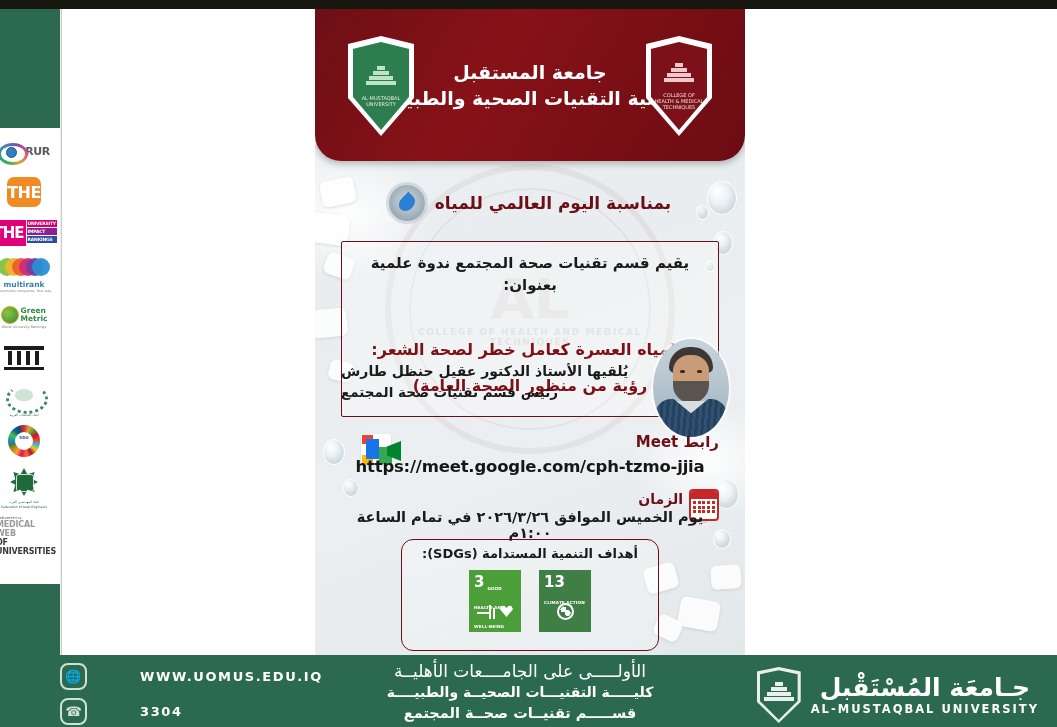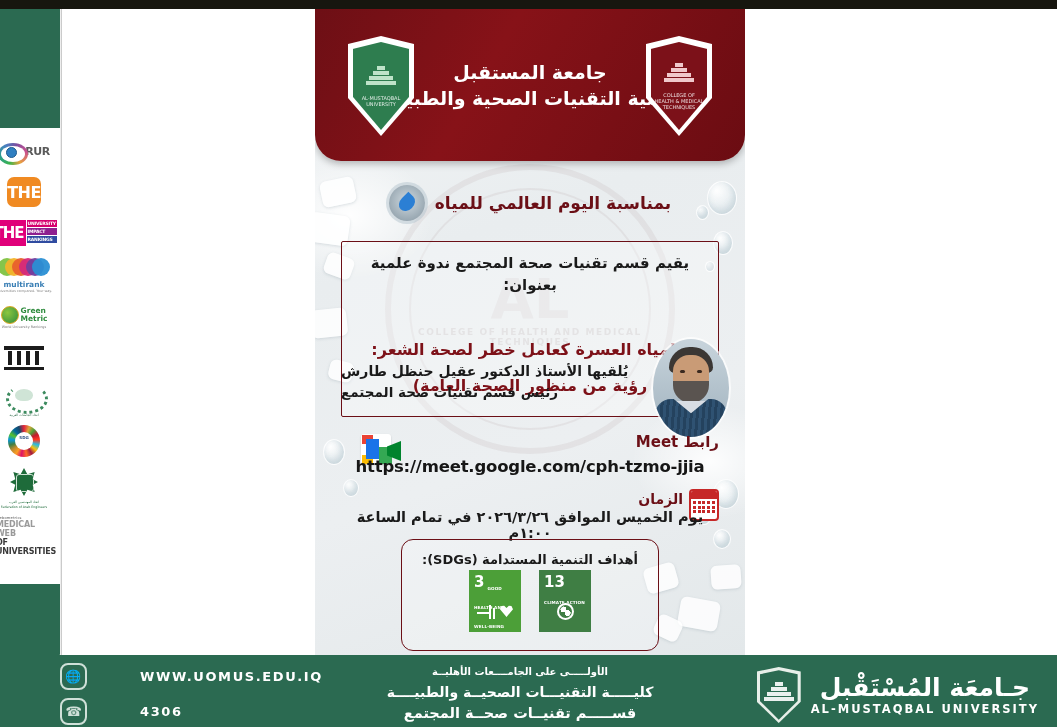--- a/index.html
+++ b/index.html
@@ -397,21 +397,21 @@
     font-size:14.5px; font-weight:700; color:#1a1a1a;
   }
 
   
   .sdg-box {
     position:absolute; left:86px; top:530px; width:258px; height:112px;
     border:1.6px solid #6b0f16; border-radius:12px;
     background: rgba(255,255,255,0.25);
   }
   .sdg-title {
-    position:absolute; left:0; top:12px; width:100%;
+    position:absolute; left:0; top:6px; width:100%;
     direction:rtl; text-align:center;
     font-size:13px; font-weight:700; color:#1a1a1a;
   }
   .sdg-icons {
     position:absolute; left:0; top:30px; width:100%;
     display:flex; justify-content:center; gap:18px;
   }
   .sdg-tile {
     width:52px; height:62px; padding:5px 5px 0 5px;
     color:#ffffff; position:relative;
@@ -471,21 +471,21 @@
     display:flex; align-items:center; justify-content:center;
     font-size:13px;
   }
   .fl-txt {
     color:#ffffff; font-size:13px; font-weight:800; letter-spacing:1.6px;margin-left:41px;
   }
   .footer-center {
     position:absolute; left:330px; top:6px; width:380px;
     direction:rtl; text-align:center; color:#ffffff;
   }
-  .fc-l1 { font-size:10px; font-weight:700; line-height:21px; letter-spacing:0.5px;}
+  .fc-l1 { font-size:17px; font-weight:400; line-height:21px; letter-spacing:0.5px;}
   .fc-l2 { font-size:14px; font-weight:700; line-height:21px; letter-spacing:0.5px;}
   .fc-l3 { font-size:14.5px; font-weight:800; line-height:21px; letter-spacing:0.5px;}
   .footer-right {
     position:absolute; right:18px; top:12px;
     display:flex; align-items:center; gap:10px; direction:rtl;
   }
   .fr-text { text-align:center; color:#ffffff; }
   .fr-ar { font-size:25px; font-weight:700; line-height:28px; }
   .fr-en { font-size:11.5px; font-weight:800; letter-spacing:2px; line-height:15px;}
   .fr-shield { width:44px; height:56px; }
@@ -756,21 +756,21 @@
 
   <div class="footer">
 
     <div class="footer-left">
       <div class="fl-row">
         <span class="fl-ico">🌐</span>
         <span class="fl-txt">WWW.UOMUS.EDU.IQ</span>
       </div>
       <div class="fl-row">
         <span class="fl-ico">☎</span>
-        <span class="fl-txt">4306</span>
+        <span class="fl-txt">3304</span>
       </div>
     </div>
 
     <div class="footer-center">
       <div class="fc-l1">الأولـــــى على الجامــــعات الأهليــة</div>
       <div class="fc-l2">كليـــــة التقنيـــات الصحيــة والطبيــــة</div>
       <div class="fc-l3">قســـــم تقنيــات صحــة المجتمع</div>
     </div>
 
     <div class="footer-right">

